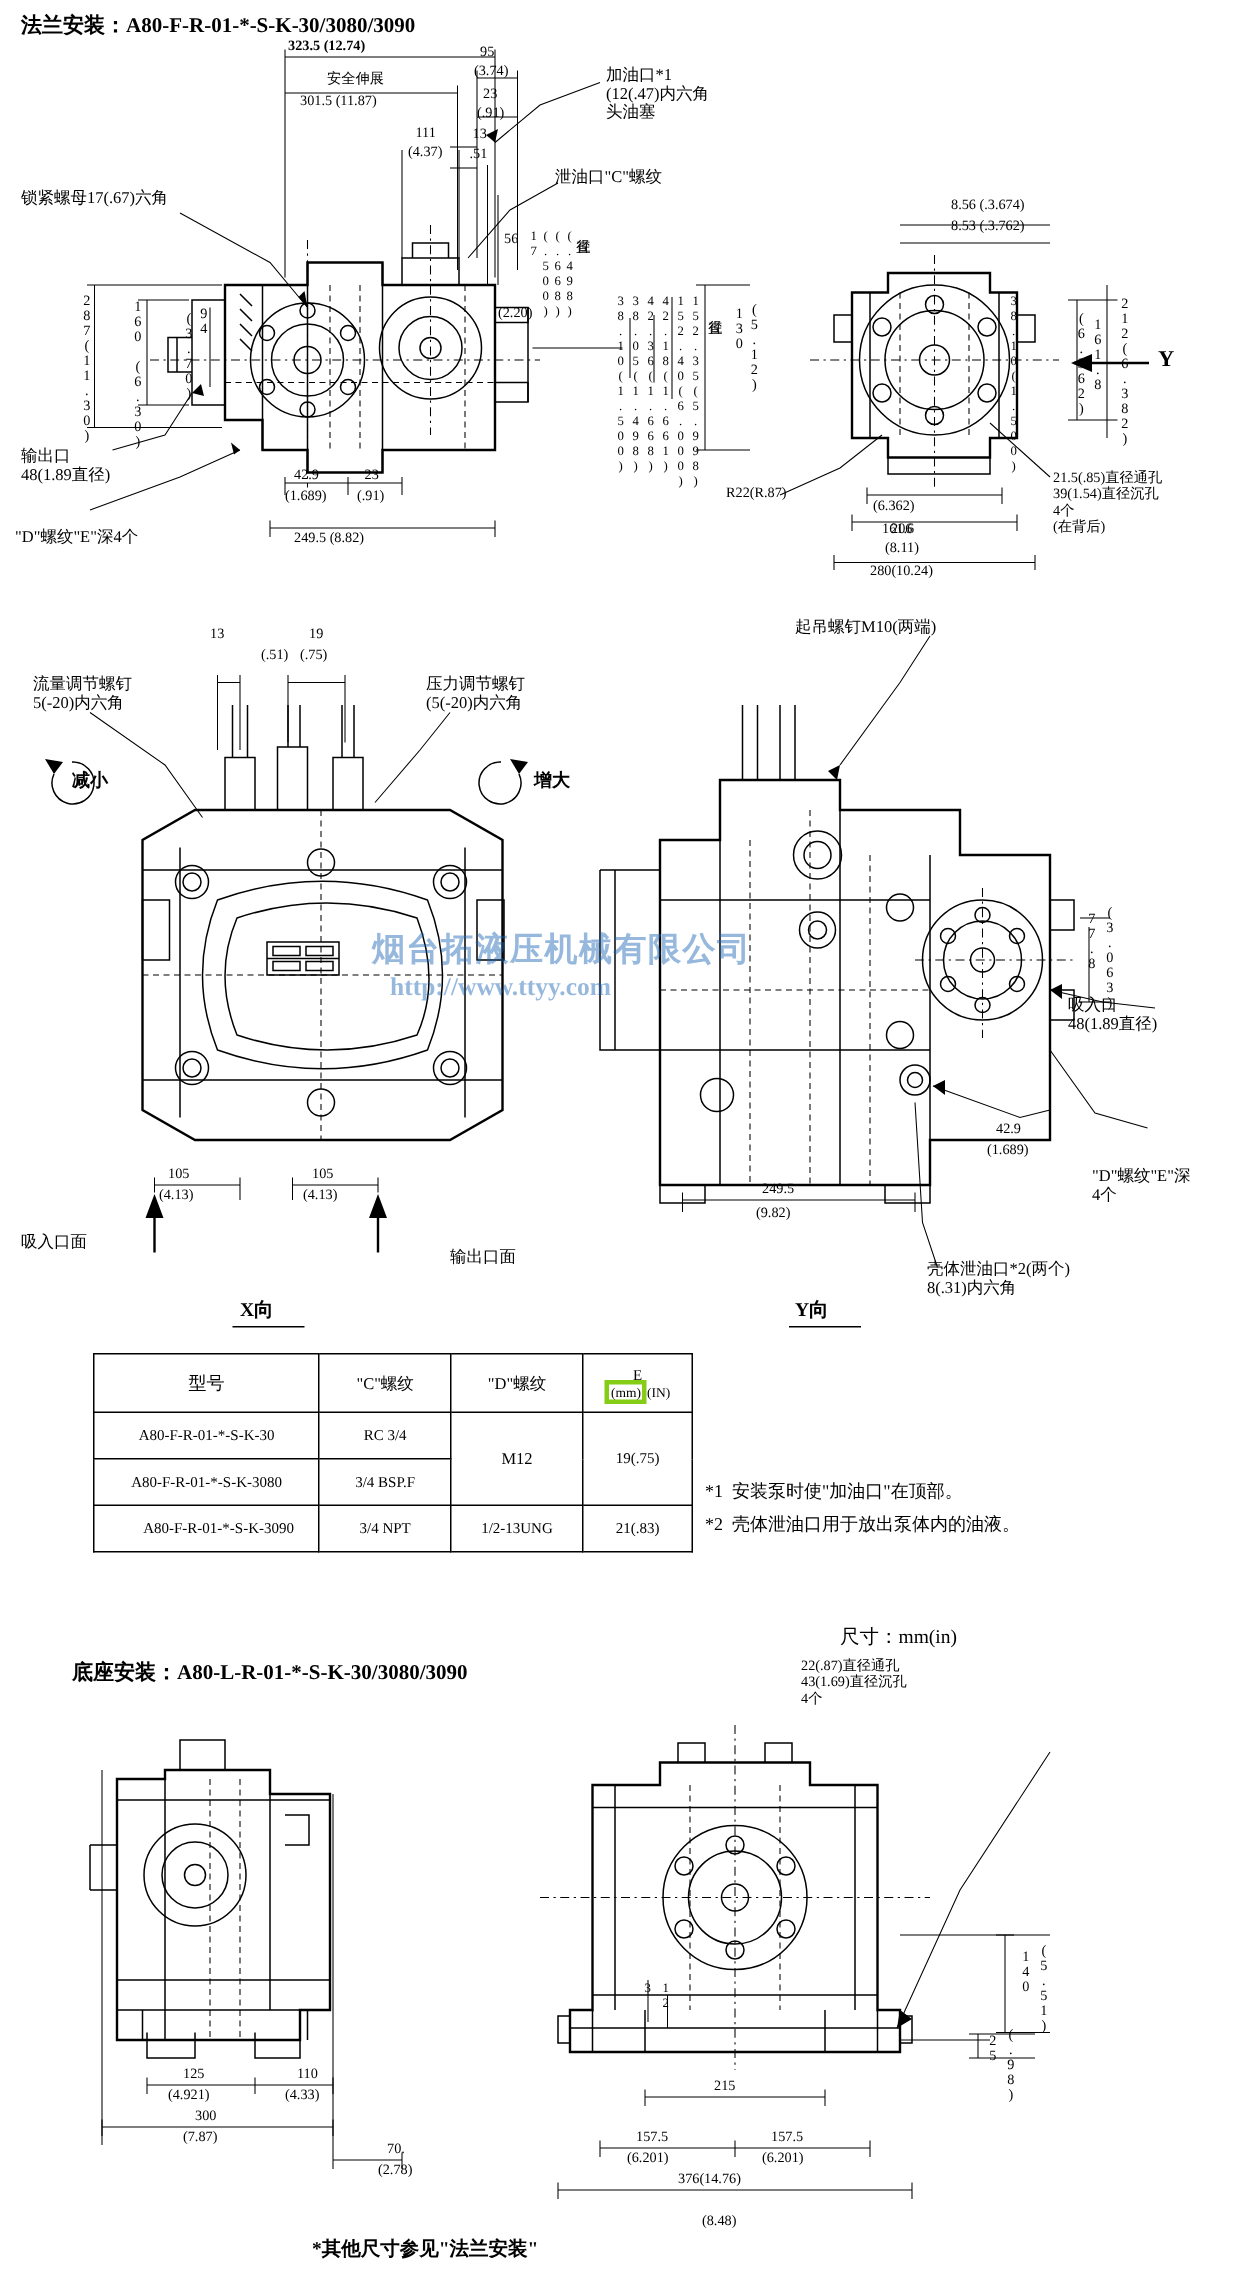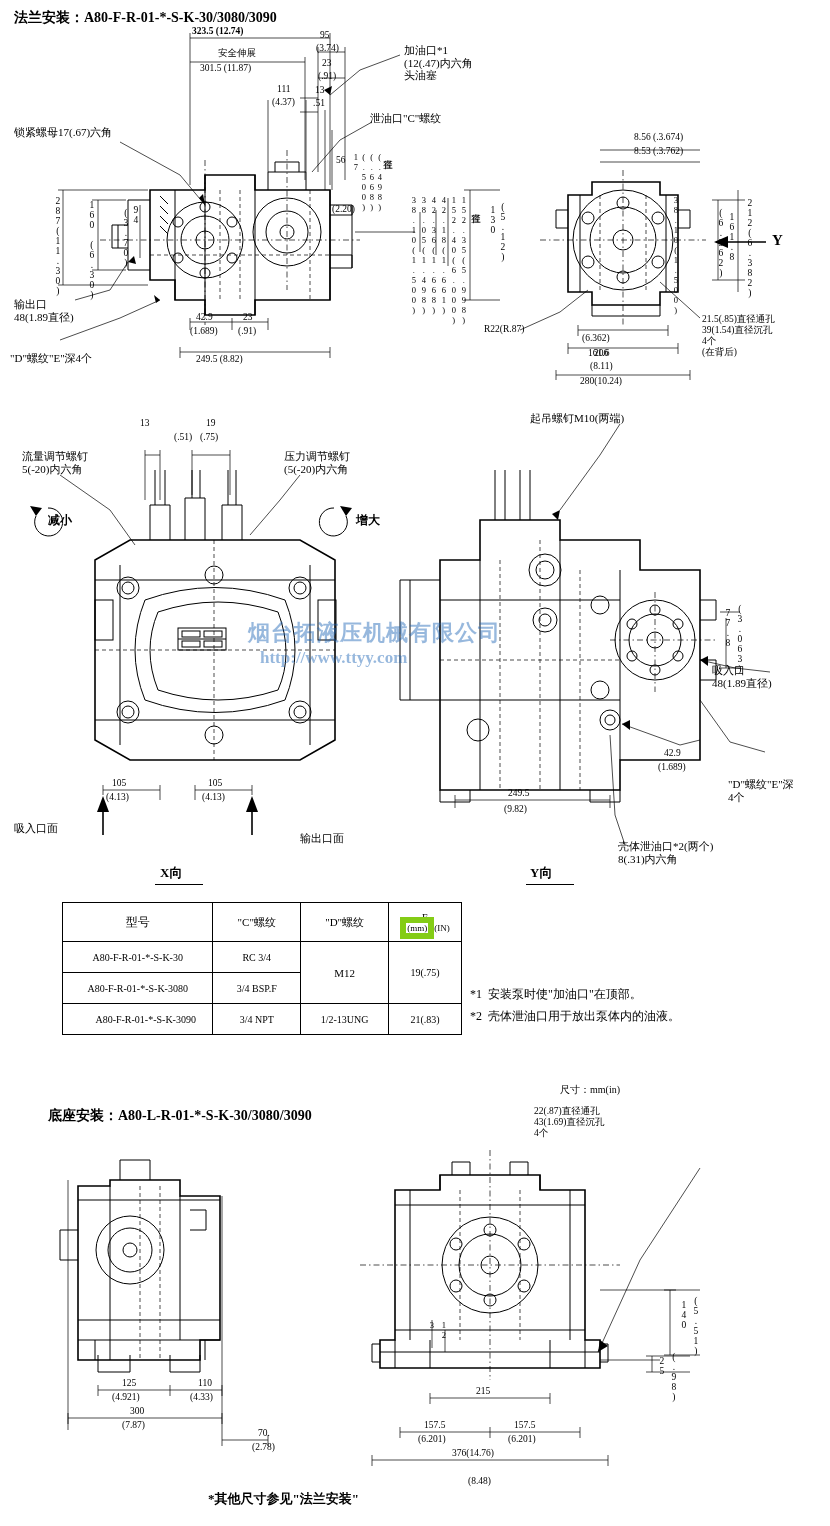--- a/index.html
+++ b/index.html
@@ -534,21 +534,21 @@
 <div class="wm2" style="left:260px;top:648px;">http://www.ttyy.com</div>
 
 <table class="spec" style="left:62px;top:902px;width:400px;">
   <tbody>
       <tr>
     <th style="width:148px;height:34px;font-size:12px;">型号</th>
     <th style="width:82px;font-size:11px;">"C"螺纹</th>
     <th style="width:82px;font-size:11px;">"D"螺纹</th>
     <th style="width:70px;padding:1px 2px;">
       <div style="font-size:10px;">E</div>
-      <div style="font-size:9px;"><span style="border:6px solid #84cc16;padding:0 1px;">(mm)</span><span>(IN)</span></div>
+      <div style="font-size:9px;"><span style="border:3px solid #84cc16;padding:0 1px;">(mm)</span><span>(IN)</span></div>
     </th>
   </tr>
   <tr>
     <td style="height:26px;font-size:10px;">A80-F-R-01-*-S-K-30</td>
     <td style="font-size:10px;">RC 3/4</td>
     <td rowspan="2" style="font-size:11px;">M12</td>
     <td rowspan="2" style="font-size:10px;">19(.75)</td>
   </tr>
   <tr>
     <td style="height:26px;font-size:10px;">A80-F-R-01-*-S-K-3080</td>
@@ -560,21 +560,21 @@
     <td style="font-size:10px;">1/2-13UNG</td>
     <td style="font-size:10px;">21(.83)</td>
   </tr>
 </tbody>
   </table>
 
 <div class="t" style="left:470px;top:988px;font-size:12px;">*1  安装泵时使"加油口"在顶部。</div>
 <div class="t" style="left:470px;top:1010px;font-size:12px;">*2  壳体泄油口用于放出泵体内的油液。</div>
 
 <div class="t ttl" style="left:48px;top:1108px;">底座安装：A80-L-R-01-*-S-K-30/3080/3090</div>
-<div class="t" style="left:560px;top:1084px;font-size:10px;">尺寸：mm(in)</div>
+<div class="t" style="left:560px;top:1084px;font-size:13px;">尺寸：mm(in)</div>
 <div class="t s" style="left:534px;top:1106px;">22(.87)直径通孔
 43(1.69)直径沉孔
 4个</div>
 
 <div class="t s" style="left:122px;top:1378px;">125</div>
 <div class="t s" style="left:112px;top:1392px;text-align:center;">(4.921)</div>
 <div class="t s" style="left:198px;top:1378px;">110</div>
 <div class="t s" style="left:190px;top:1392px;">(4.33)</div>
 <div class="t s" style="left:130px;top:1406px;">300</div>
 <div class="t s" style="left:122px;top:1420px;">(7.87)</div>

